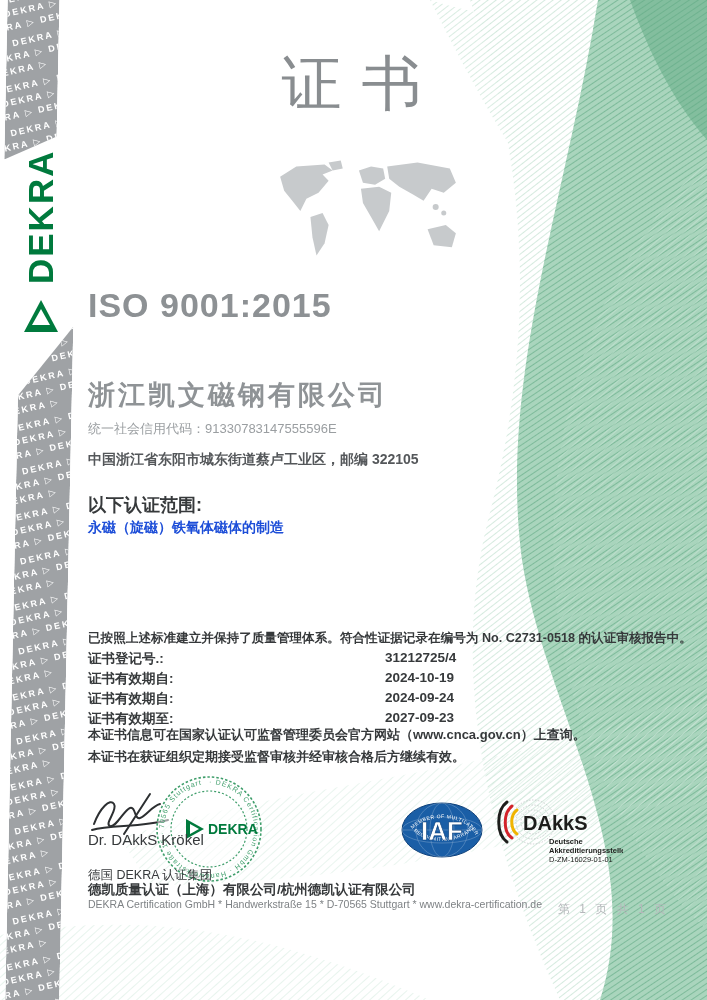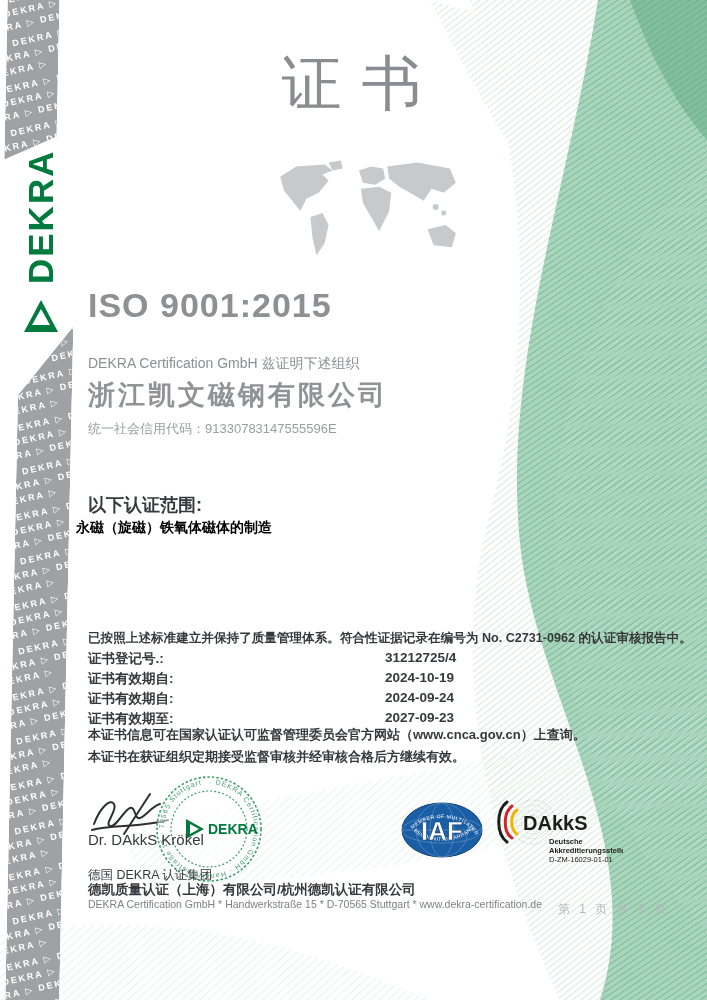--- a/index.html
+++ b/index.html
@@ -22,21 +22,21 @@
   .vlogo-text{color:#007a3d;font-size:35px;font-weight:bold;letter-spacing:2px;}
 
   .title{left:0;right:0;top:44px;text-align:center;font-size:60px;color:#898d90;
          letter-spacing:20px;padding-left:16px;}
   .iso{left:88px;top:286px;font-size:34px;font-weight:bold;color:#8d9194;letter-spacing:1px;text-align:center;}
   .intro{left:88px;top:355px;font-size:14px;color:#8b8f92;}
   .company{left:88px;top:377px;font-size:27px;font-weight:bold;color:#8f9396;letter-spacing:3px;}
   .credit{left:88px;top:420px;font-size:13px;color:#9a9ea1;}
   .address{left:88px;top:451px;font-size:14px;font-weight:bold;color:#54575a;}
   .scope-h{left:88px;top:493px;font-size:18px;font-weight:bold;color:#36393b;}
-  .scope-item{left:76px;top:519px;font-size:14px;font-weight:bold;color:#000000;}
+  .scope-item{left:88px;top:519px;font-size:14px;font-weight:bold;color:#1d4ed8;}
   .statement{left:88px;top:630px;font-size:12.6px;font-weight:bold;color:#36393b;white-space:nowrap;}
   .trow{font-size:13.5px;font-weight:bold;color:#36393b;white-space:nowrap;}
   .tlabel{left:88px;}
   .tvalue{left:385px;}
   .note{font-size:13px;font-weight:bold;color:#36393b;white-space:nowrap;left:88px;}
   .sig-name{left:88px;top:831px;font-size:15px;color:#36393b;}
   .sig-place{left:88px;top:849px;font-size:14px;font-weight:bold;color:#36393b;}
   .sig-org-cn{left:88px;top:867px;font-size:12.5px;color:#36393b;}
   .sig-org{left:88px;top:881px;font-size:13.5px;font-weight:bold;color:#36393b;}
   .sig-footer{left:88px;top:898px;font-size:10.5px;color:#7e8285;}
@@ -159,28 +159,28 @@
       <path d="M92,12 L104,8 L116,10 L118,20 L108,26 L96,24 Z"></path>
       <path d="M94,30 L112,28 L124,34 L122,52 L112,72 L104,58 L96,44 Z"></path>
       <path d="M120,8 L150,4 L182,10 L188,24 L176,34 L164,30 L156,42 L146,36 L132,28 L122,20 Z"></path>
       <circle cx="168" cy="48" r="3"></circle>
         <circle cx="176" cy="54" r="2.5"></circle>
       <path d="M160,70 L178,66 L188,74 L184,88 L166,86 Z"></path>
     </g>
   </svg>
 
   <div class="abs layer iso">ISO 9001:2015</div>
-  <div class="abs layer intro">DEKRA Certification GmbH 兹证明下述组织</div>
   <div class="abs layer company">浙江凯文磁钢有限公司</div>
   <div class="abs layer credit"><span>统一社会信用代码：</span><span>91330783147555596E</span></div>
+  <div class="abs layer address">中国浙江省东阳市城东街道蔡卢工业区，邮编 322105</div>
 
   <div class="abs layer scope-h">以下认证范围:</div>
   <div class="abs layer scope-item">永磁（旋磁）铁氧体磁体的制造</div>
 
-  <div class="abs layer statement">已按照上述标准建立并保持了质量管理体系。符合性证据记录在编号为 No. C2731-0962 的认证审核报告中。</div>
+  <div class="abs layer statement">已按照上述标准建立并保持了质量管理体系。符合性证据记录在编号为 No. C2731-0518 的认证审核报告中。</div>
   <div class="abs layer trow tlabel" style="top:650px;">证书登记号.:</div>
   <div class="abs layer trow tvalue" style="top:650px;">31212725/4</div>
   <div class="abs layer trow tlabel" style="top:670px;">证书有效期自:</div>
   <div class="abs layer trow tvalue" style="top:670px;">2024-10-19</div>
   <div class="abs layer trow tlabel" style="top:690px;">证书有效期自:</div>
   <div class="abs layer trow tvalue" style="top:690px;">2024-09-24</div>
   <div class="abs layer trow tlabel" style="top:710px;">证书有效期至:</div>
   <div class="abs layer trow tvalue" style="top:710px;">2027-09-23</div>
 
   <div class="abs layer note" style="top:726px;">本证书信息可在国家认证认可监督管理委员会官方网站（www.cnca.gov.cn）上查询。</div>

